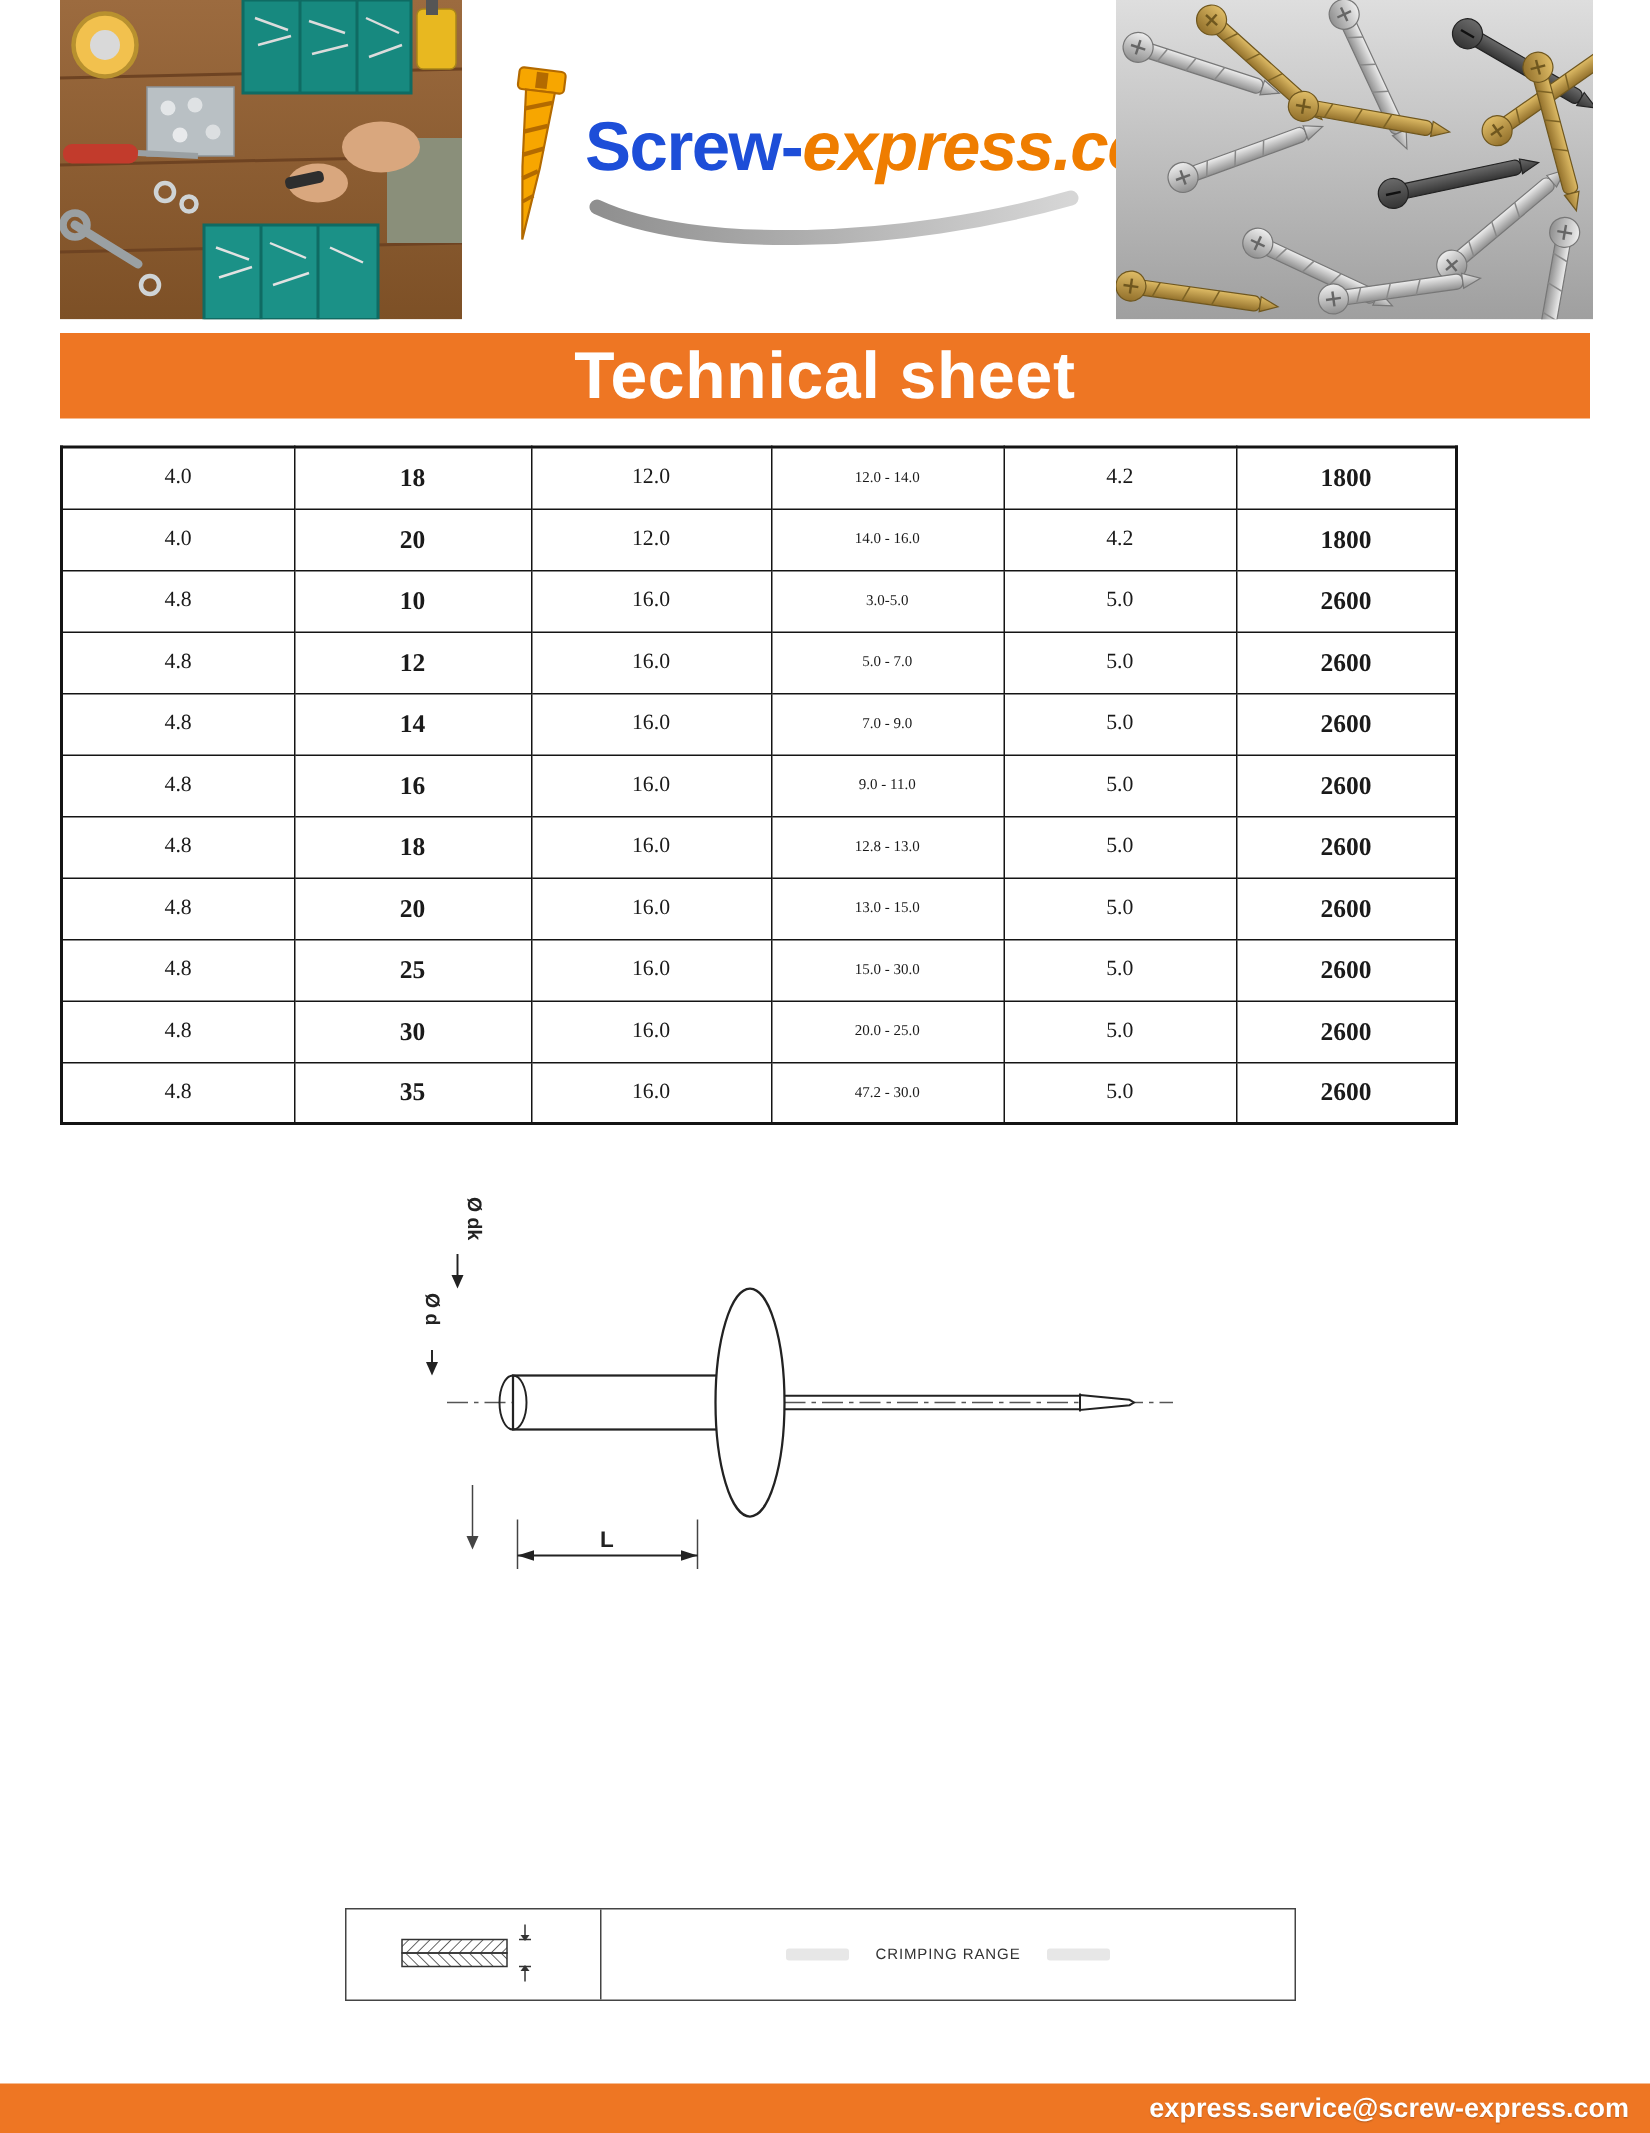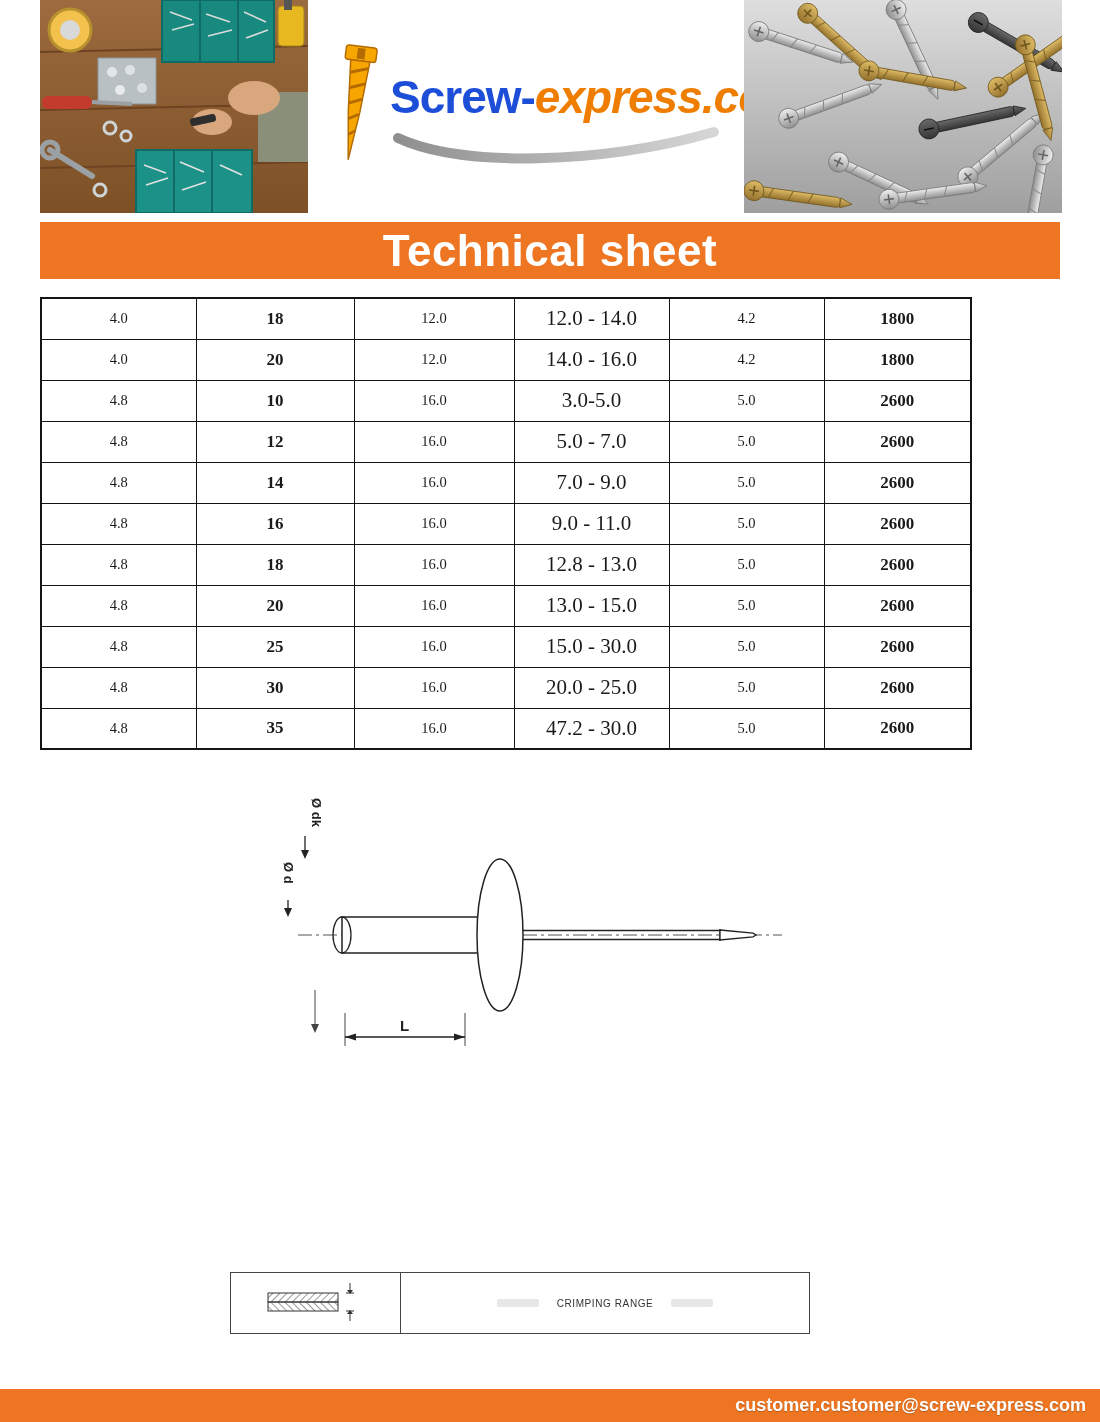--- a/index.html
+++ b/index.html
@@ -52,32 +52,32 @@
     border:2px solid var(--ink);
     font-family:Liberation Serif, serif;
   }
   table.spec-table td{
     border:1.6px solid var(--ink);
     height:41px;text-align:center;vertical-align:middle;
     font-size:14.5px;color:#1a1a1a;
     padding:0 4px;
   }
   table.spec-table td:nth-child(2){font-weight:700;font-size:17px;}
-  table.spec-table td:nth-child(4){font-size:21px;}
+  table.spec-table td:nth-child(4){font-size:10px;}
   table.spec-table td:nth-child(6){font-weight:700;font-size:17px;}
 
   
   .diagram{margin:40px 0 0 250px;width:560px;height:300px;}
   .diagram svg{display:block;width:100%;height:100%;}
   .dim-label{font-family:"Liberation Sans",sans-serif;font-size:13px;font-weight:700;fill:#222;}
   .dim-L{font-size:15px;font-weight:700;fill:#222;}
 
   
   .crimp-box{
-    margin:182px 0 0 230px;width:580px;height:62px;
+    margin:182px 0 0 230px;width:634px;height:62px;
     border:1.3px solid #444;display:flex;align-items:stretch;background:#fff;
   }
   .crimp-icon-cell{
     width:170px;border-right:1.3px solid #444;
     display:flex;align-items:center;justify-content:center;
   }
   .crimp-label-cell{
     flex:1;display:flex;align-items:center;justify-content:center;gap:18px;
   }
   .crimp-label{font-size:10px;letter-spacing:0.6px;color:#333;}
@@ -422,16 +422,16 @@
       </svg>
     </div>
     <div class="crimp-label-cell">
       <span class="smudge"></span>
       <span class="crimp-label">CRIMPING RANGE</span>
       <span class="smudge"></span>
     </div>
   </div>
 
   <footer class="footer">
-    <span>customer.customer@screw-express.com</span>
+    <span>express.service@screw-express.com</span>
   </footer>
 
 </div>
 
 </body></html>

